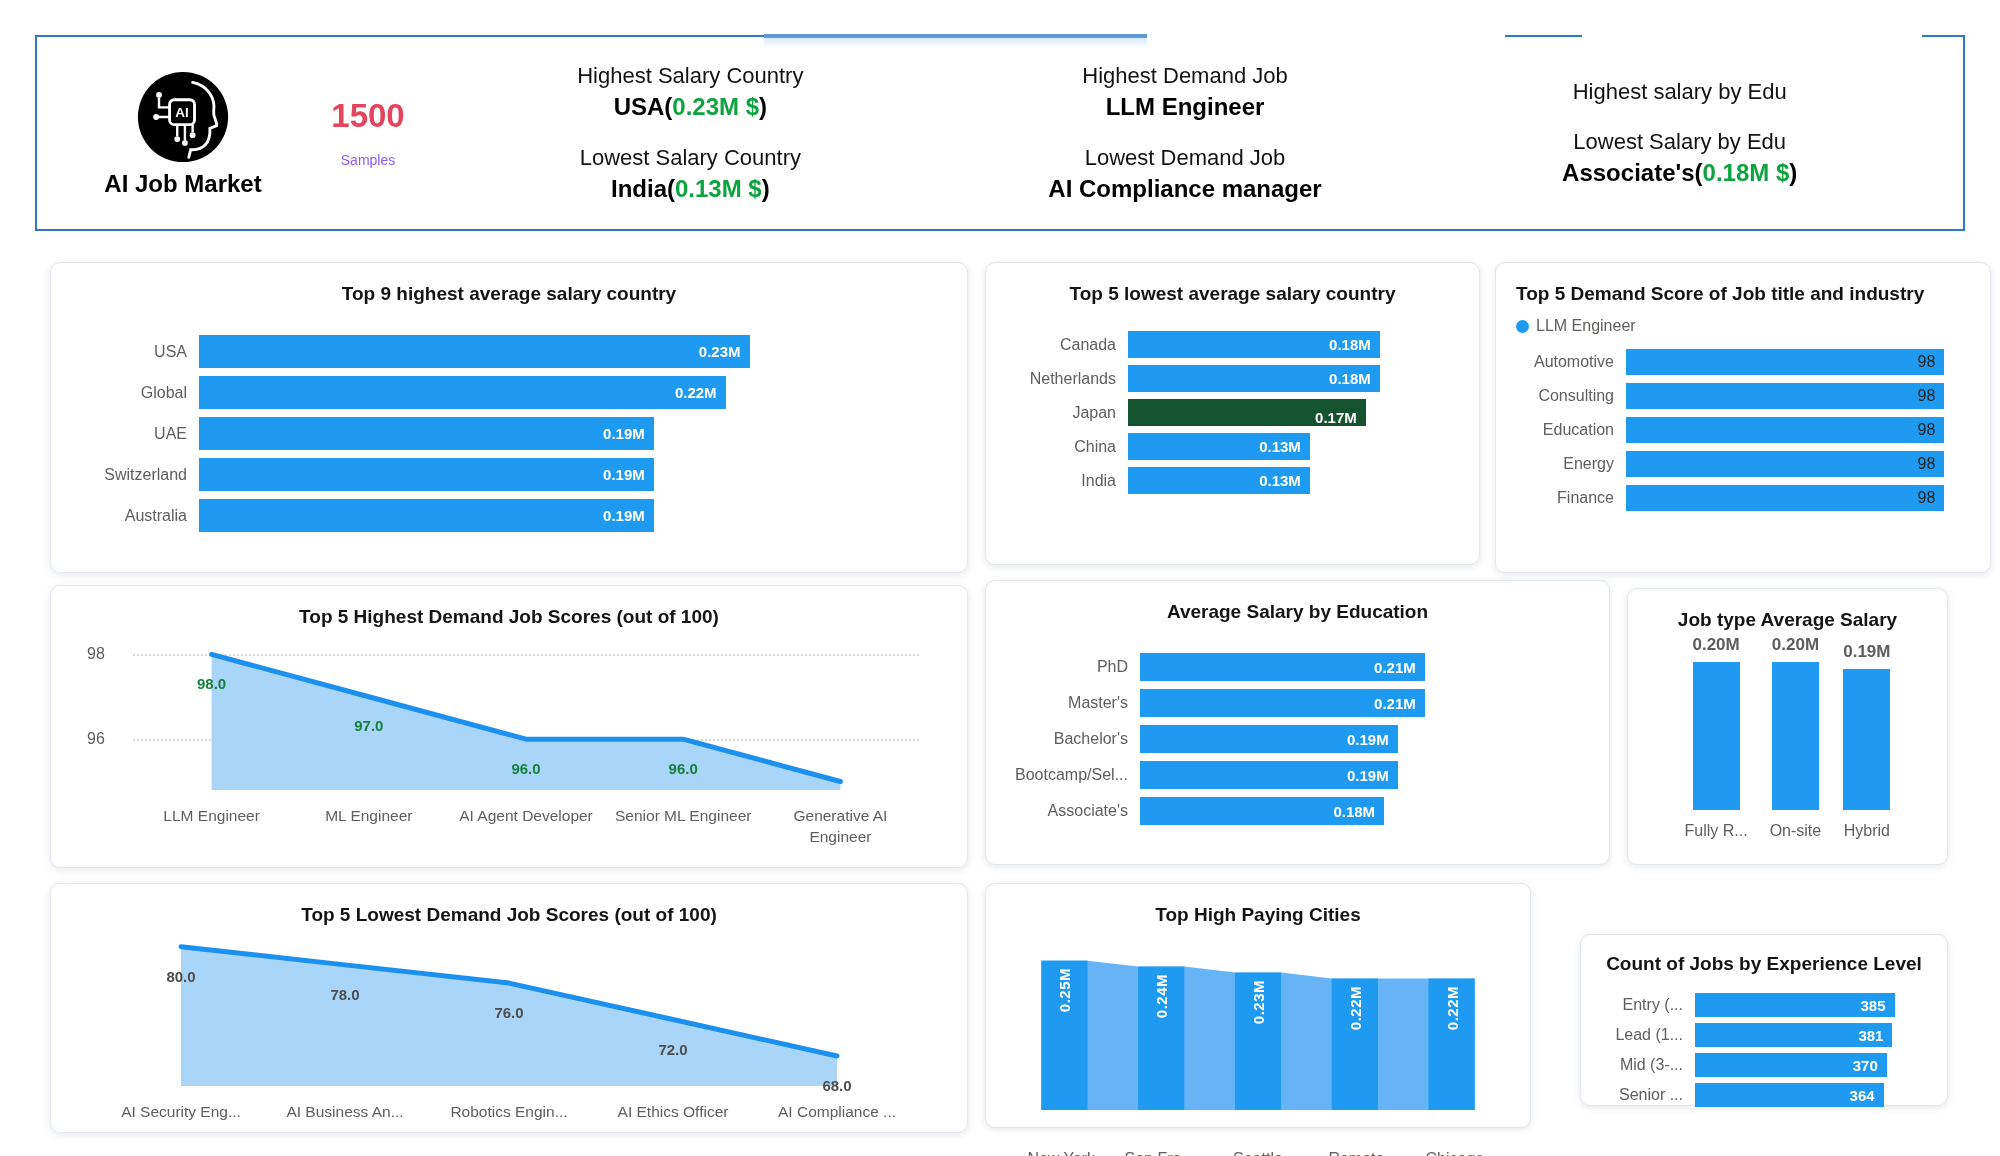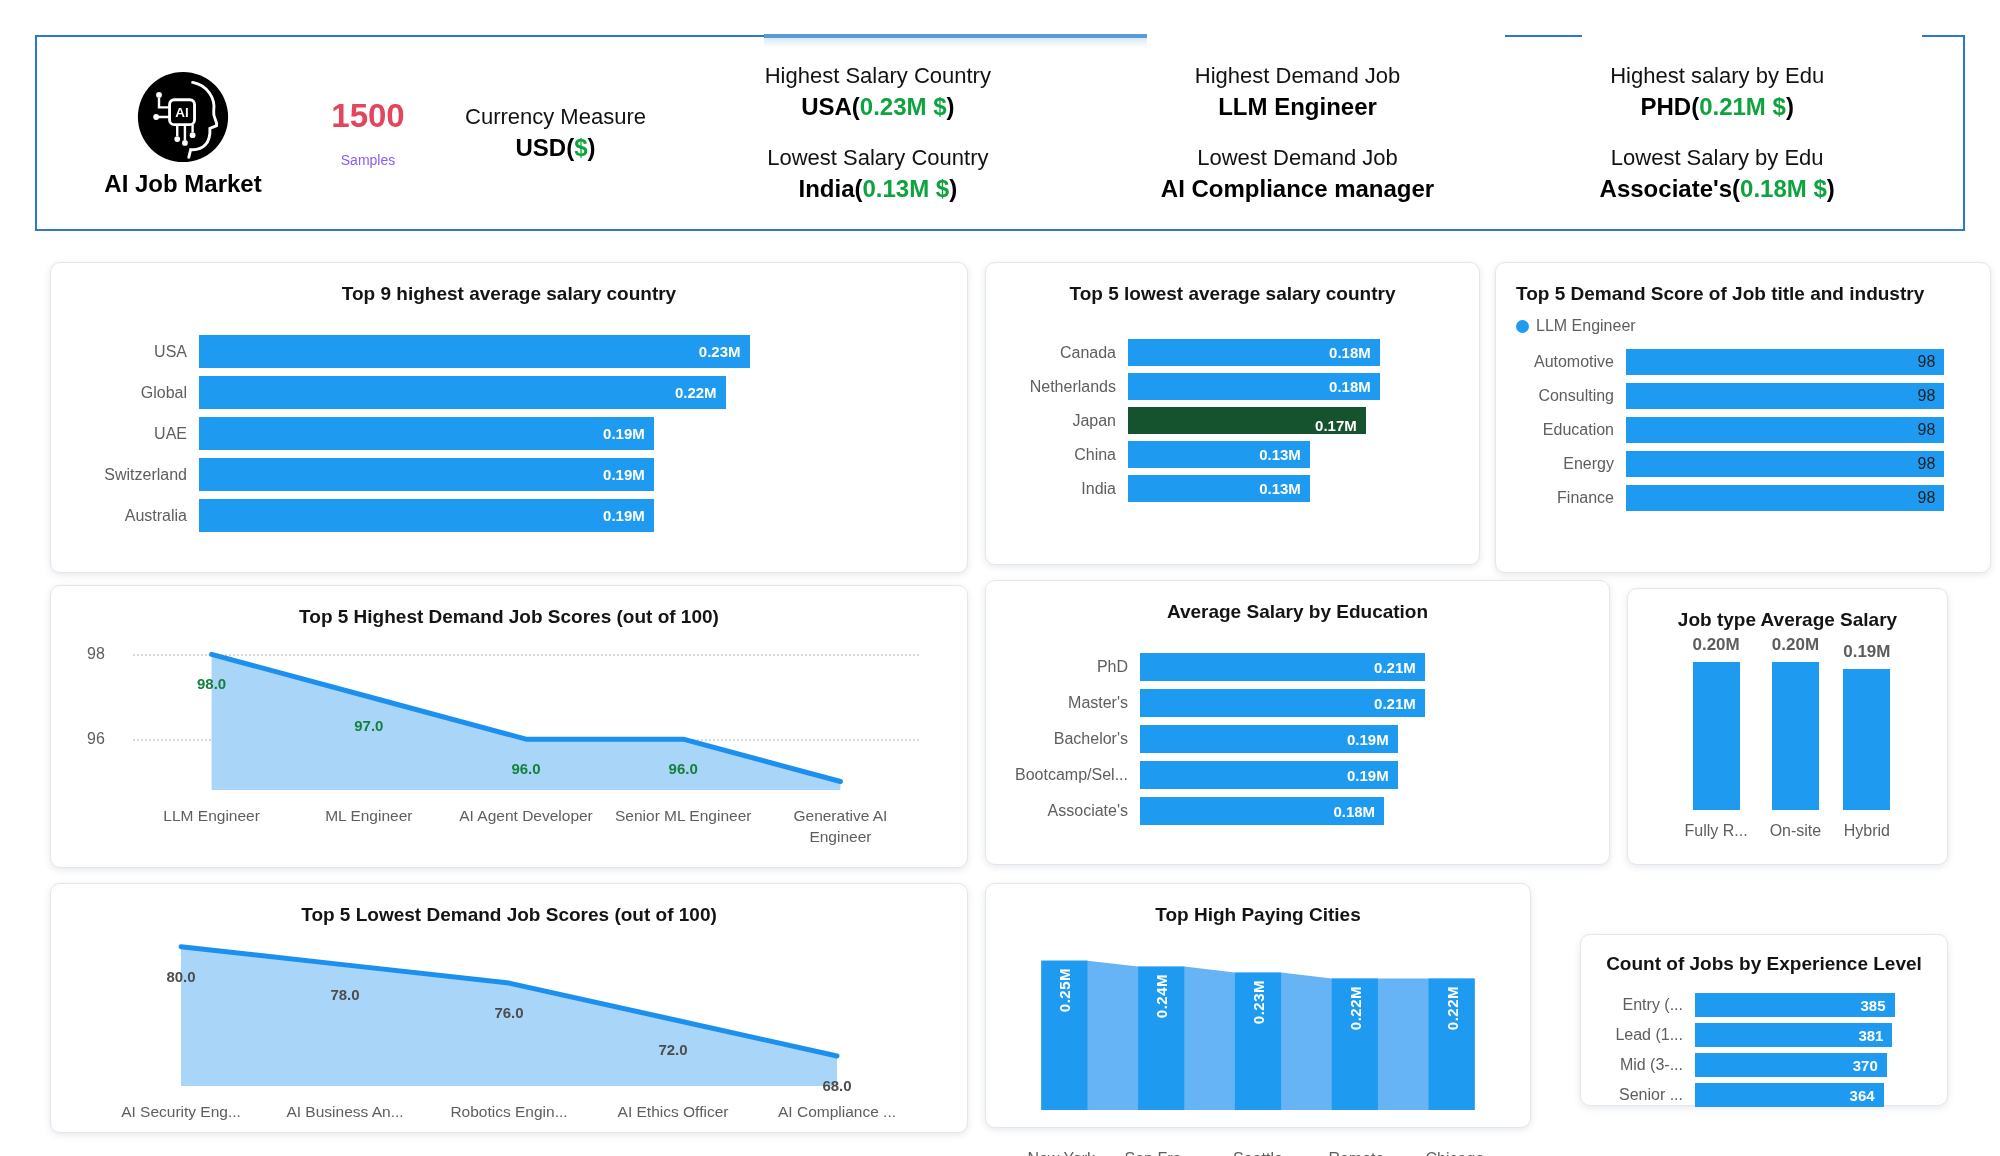--- a/index.html
+++ b/index.html
@@ -72,21 +72,21 @@
   .card-c1{left:985px;top:262px;width:495px;height:303px;}
   .card-c2{left:1495px;top:262px;width:496px;height:311px;padding:16px 18px;}
   .card-c3{left:50px;top:585px;width:918px;height:283px;}
   .card-c4{left:985px;top:580px;width:625px;height:285px;}
   .card-c5{left:1627px;top:588px;width:321px;height:277px;padding:16px 16px;}
   .card-c6{left:50px;top:883px;width:918px;height:250px;}
   .card-c7{left:985px;top:883px;width:546px;height:245px;padding:16px 20px;}
   .card-c8{left:1580px;top:934px;width:368px;height:172px;padding:14px 20px;}
 
   .card-c0 .hbar-body{--catw:112px;--rowh:33px;--gap:8px;margin-top:30px;}
-  .card-c1 .hbar-body{--catw:106px;--rowh:27px;--gap:7px;margin-top:34px;}
+  .card-c1 .hbar-body{--catw:106px;--rowh:27px;--gap:7px;margin-top:26px;}
   .card-c2 .hbar-body{--catw:100px;--rowh:26px;--gap:8px;margin-top:0;}
   .card-c4 .hbar-body{--catw:118px;--rowh:28px;--gap:8px;margin-top:30px;}
   .card-c8 .hbar-body{--catw:82px;--rowh:24px;--gap:6px;margin-top:18px;}
   .card-c3 .area-plot{--ploth:148px;--plotml:58px;margin-top:14px;}
   .card-c3 .area-cats{--plotml:58px;}
   .card-c6 .area-plot{--ploth:152px;--plotml:24px;margin-top:8px;}
 </style>
 </head>
 <body>
 
@@ -111,24 +111,20 @@
         <circle cx="60" cy="69" r="3" fill="#fff"></circle>
       </svg>
       <div class="brand-title">AI Job Market</div>
     </div>
 
     <div class="samples">
       <div class="samples-value">1500</div>
       <div class="samples-label">Samples</div>
     </div>
 
-    <div class="kpi-single">
-      <div class="kpi-title">Currency Measure</div>
-      <div class="kpi-value"><span>USD(</span><span class="kpi-green">$</span><span>)</span></div>
-    </div>
 
     <div class="kpi-col">
       <div>
         <div class="kpi-title">Highest Salary Country</div>
         <div class="kpi-value"><span>USA(</span><span class="kpi-green">0.23M $</span><span>)</span></div>
       </div>
       <div>
         <div class="kpi-title">Lowest Salary Country</div>
         <div class="kpi-value"><span>India(</span><span class="kpi-green">0.13M $</span><span>)</span></div>
       </div>
@@ -141,21 +137,20 @@
       </div>
       <div>
         <div class="kpi-title">Lowest Demand Job</div>
         <div class="kpi-value"><span>AI Compliance manager</span><span class="kpi-green"></span><span></span></div>
       </div>
     </div>
 
     <div class="kpi-col">
       <div>
         <div class="kpi-title">Highest salary by Edu</div>
-        <div class="kpi-value"><span>PHD(</span><span class="kpi-green">0.21M $</span><span>)</span></div>
       </div>
       <div>
         <div class="kpi-title">Lowest Salary by Edu</div>
         <div class="kpi-value"><span>Associate's(</span><span class="kpi-green">0.18M $</span><span>)</span></div>
       </div>
     </div>
   </div>
 
   <div class="card card-c0">
     <div class="card-title">Top 9 highest average salary country</div>

